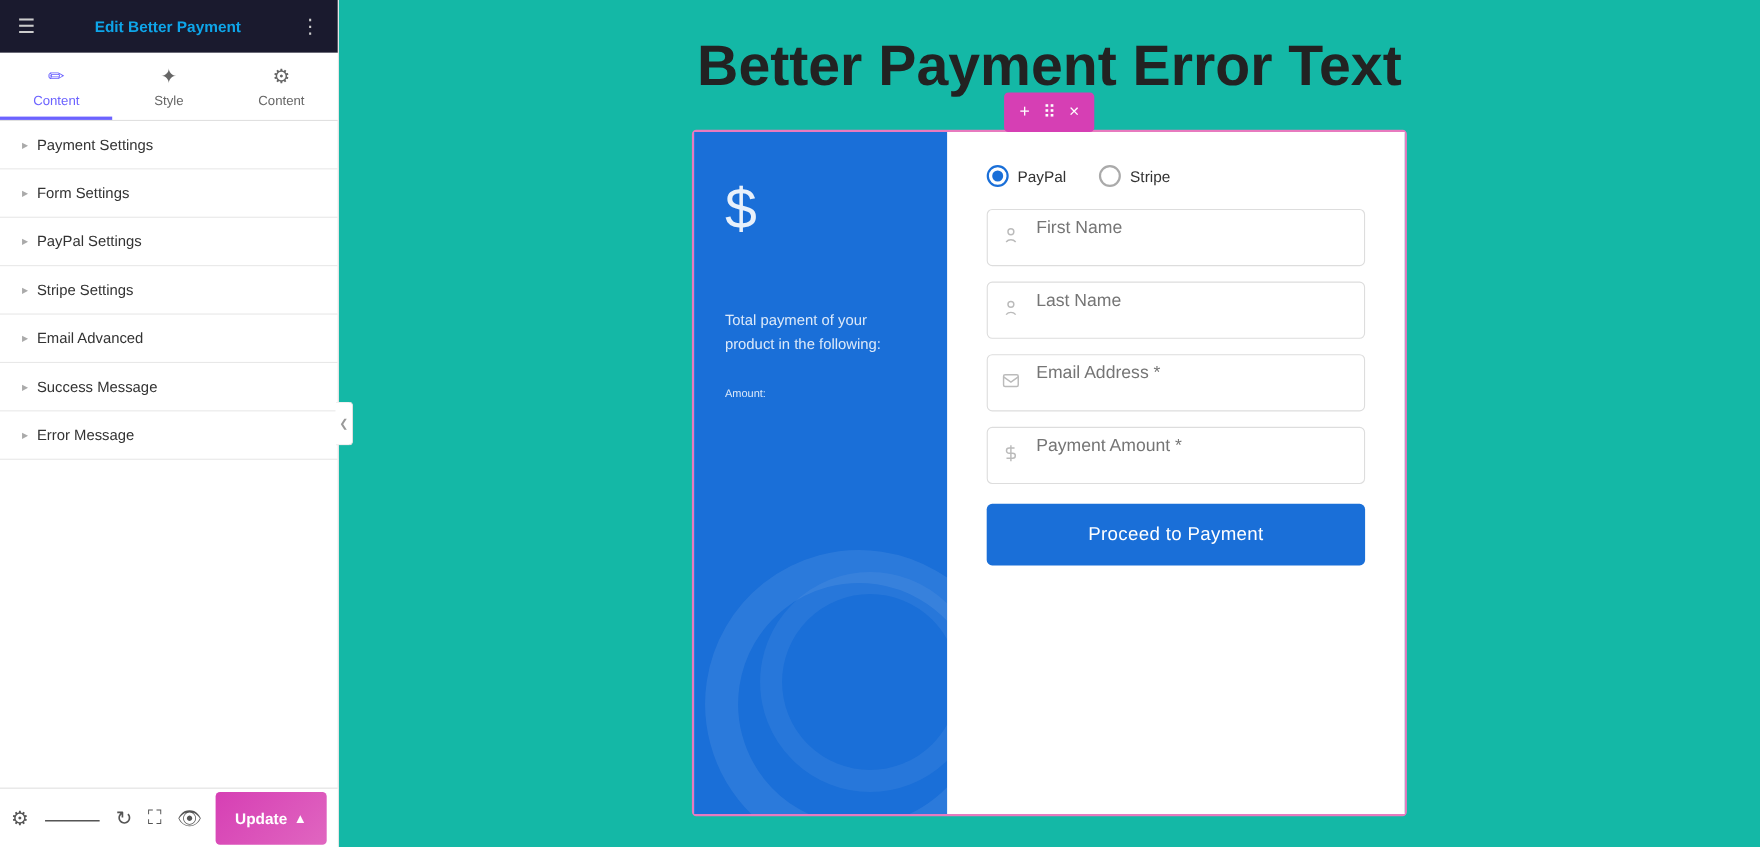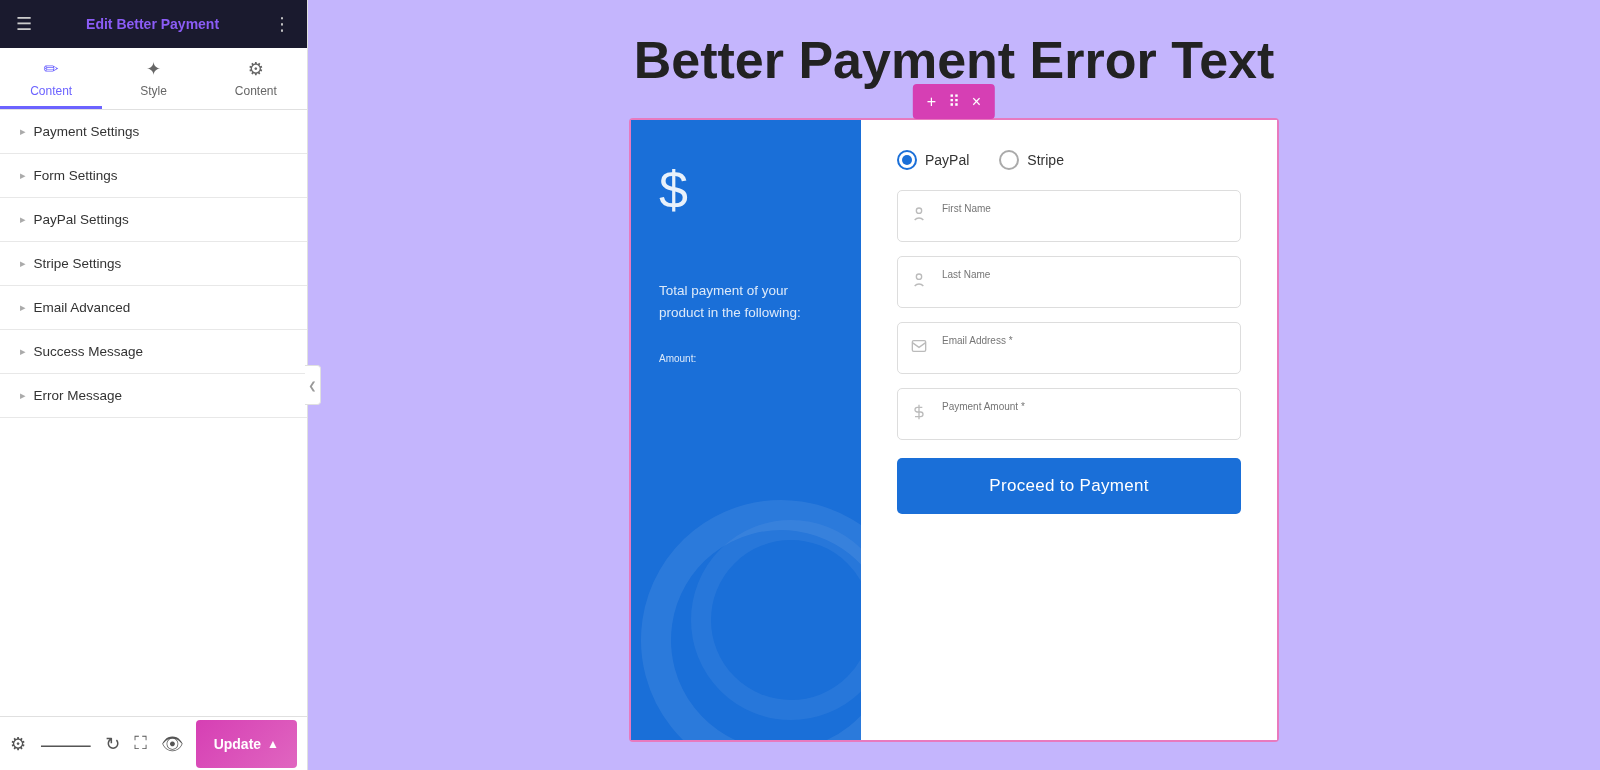--- a/index.html
+++ b/index.html
@@ -22,21 +22,21 @@
       display: flex;
       align-items: center;
       justify-content: space-between;
       padding: 0 16px;
       height: 48px;
       flex-shrink: 0;
     }
     .sidebar-header-title {
       font-size: 14px;
       font-weight: 600;
-      color: #8b5cf6;
+      color: #0ea5e9;
     }
     .header-icon { cursor: pointer; color: #ccc; font-size: 18px; }
 
     
     .sidebar-tabs {
       display: flex;
       border-bottom: 1px solid #e0e0e0;
       background: #fff;
       flex-shrink: 0;
     }
@@ -118,21 +118,21 @@
       justify-content: center;
       cursor: pointer;
       font-size: 10px;
       color: #999;
       z-index: 10;
     }
 
     
     .main-content {
       flex: 1;
-      background: #c4b5fd;
+      background: #14b8a6;
       display: flex;
       flex-direction: column;
       align-items: center;
       padding: 30px 20px 0;
       overflow-y: auto;
     }
     .page-title {
       font-size: 52px;
       font-weight: 700;
       color: #222;
@@ -289,21 +289,21 @@
       left: 14px;
       color: #bbb;
       font-size: 16px;
     }
     .form-input {
       width: 100%;
       height: 52px;
       border: 1px solid #ddd;
       border-radius: 5px;
       padding: 0 16px 16px 44px;
-      font-size: 10px;
+      font-size: 16px;
       color: #999;
       background: #fff;
       outline: none;
     }
 
     
     .proceed-btn {
       width: 100%;
       height: 56px;
       background: #1a6fd8;

